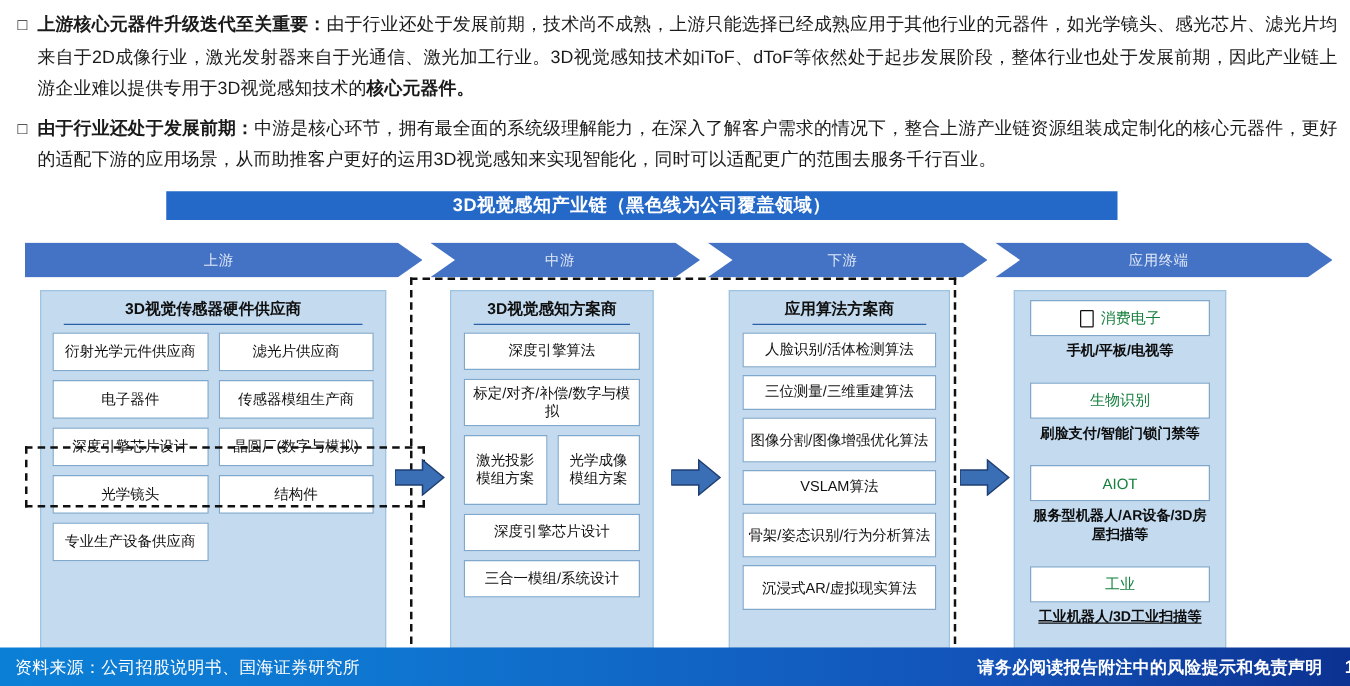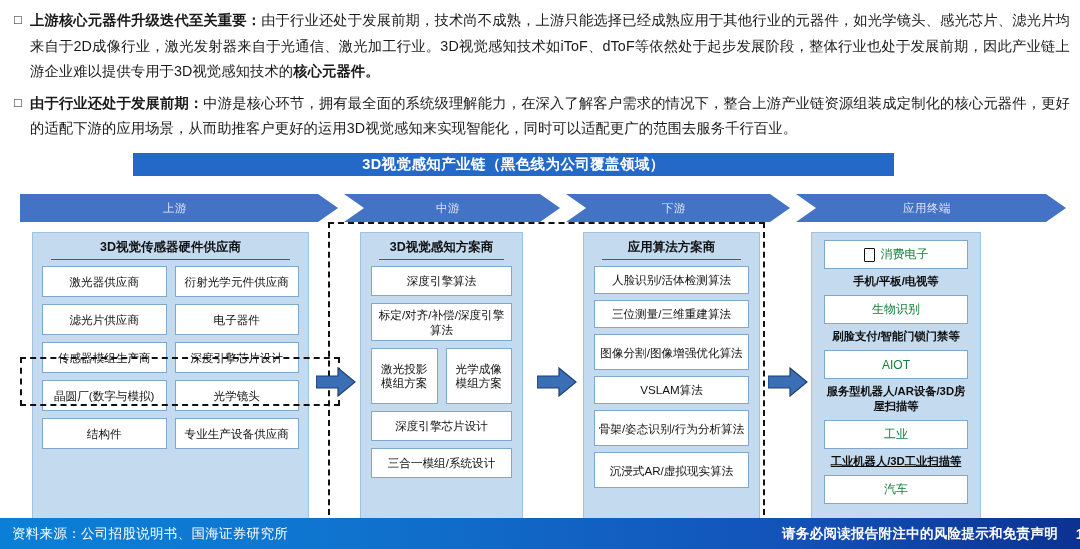--- a/index.html
+++ b/index.html
@@ -87,21 +87,21 @@
   
   .col-term{left:811px;top:232px;width:170px;height:287px;}
   .termwrap{display:flex;flex-direction:column;padding:7px 12px 0 12px;gap:0;}
   .term-box{
     background:#ffffff;border:1px solid #7fa8cc;box-sizing:border-box;height:29px;
     display:flex;align-items:center;justify-content:center;gap:6px;
     font-size:12px;color:#15803d;
   }
   .term-note{
     text-align:center;font-weight:bold;font-size:11.3px;color:#0d0d0d;
-    line-height:15px;padding:5px 0 6px 0;
+    line-height:15px;padding:5px 0 17px 0;
   }
   .term-note.ul{text-decoration:underline;}
   .dev-icon{
     display:inline-block;width:11px;height:14px;border:1.6px solid #111111;
     border-radius:1px;box-sizing:border-box;
   }
 
   
   .arrow{position:absolute;width:40px;height:30px;}
   .a1{left:316px;top:367px;}
@@ -153,39 +153,38 @@
       </div>
     <div class="chev c4">
         <span>应用终端</span>
       </div>
   </div>
 
   <div class="panel col-up">
     <div class="panel-head">3D视觉传感器硬件供应商</div>
     <div class="panel-rule"></div>
     <div class="grid2">
-      <div class="cell">激光器供应商</div>
       <div class="cell">衍射光学元件供应商</div>
       <div class="cell">滤光片供应商</div>
       <div class="cell">电子器件</div>
       <div class="cell">传感器模组生产商</div>
       <div class="cell">深度引擎芯片设计</div>
       <div class="cell">晶圆厂(数字与模拟)</div>
       <div class="cell">光学镜头</div>
       <div class="cell">结构件</div>
       <div class="cell">专业生产设备供应商</div>
     </div>
   </div>
 
   <div class="panel col-mid">
     <div class="panel-head">3D视觉感知方案商</div>
     <div class="panel-rule"></div>
     <div class="stackm">
       <div class="cell">深度引擎算法</div>
-      <div class="cell h2 tall">标定/对齐/补偿/深度引擎算法</div>
+      <div class="cell h2 tall">标定/对齐/补偿/数字与模拟</div>
       <div class="pairm">
         <div class="cell">
           <span>激光投影</span>
           <span>模组方案</span>
         </div>
         <div class="cell">
           <span>光学成像</span>
           <span>模组方案</span>
         </div>
       </div>

